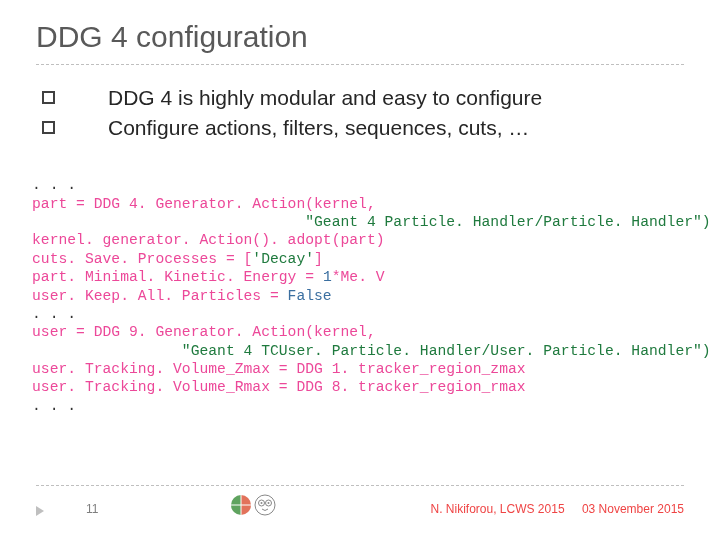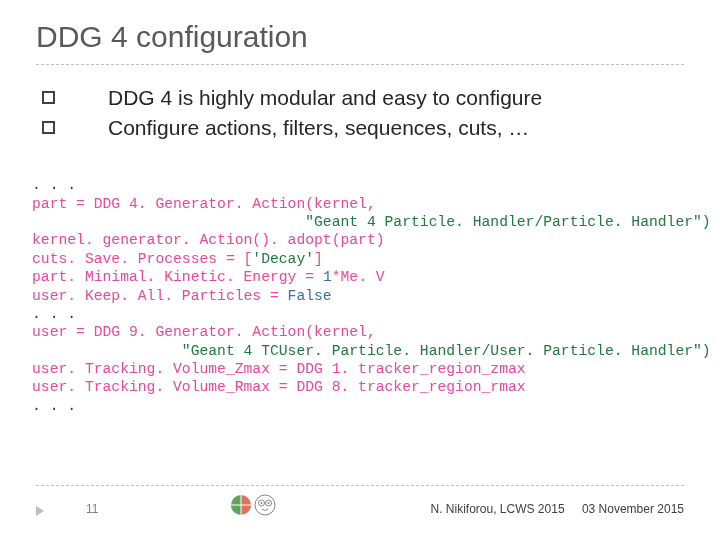--- a/index.html
+++ b/index.html
@@ -14,21 +14,21 @@
   .cd  { color: #333333; }
   .ck  { color: #ec4899; }
   .cn  { color: #3b6fa0; }
   .cs  { color: #1f7a3e; }
   .footer { position: absolute; left: 36px; right: 36px; bottom: 24px; }
   .dashline2 { border: none; border-top: 1px dashed #bfbfbf; margin-bottom: 8px; }
   .footer-row { display: flex; align-items: flex-end; font-size: 12px; color: #7f7f7f; gap: 32px; }
   .page-arrow { display: inline-block; width: 0; height: 0; border-top: 5px solid transparent; border-bottom: 5px solid transparent; border-left: 8px solid #bfbfbf; margin-right: 10px; }
   .page-num { min-width: 26px; }
   .logo-wrap { margin-left: 86px; display: flex; align-items: center; gap: 2px; }
-  .credits { margin-left: auto; color: #404040; }
+  .credits { margin-left: auto; color: #ef4444; }
   .credits .date { margin-left: 14px; }
 </style>
 </head>
 <body>
 
 <div class="slide">
 
   <h1 class="title">DDG 4 configuration</h1>
   <hr class="dashline">
 

